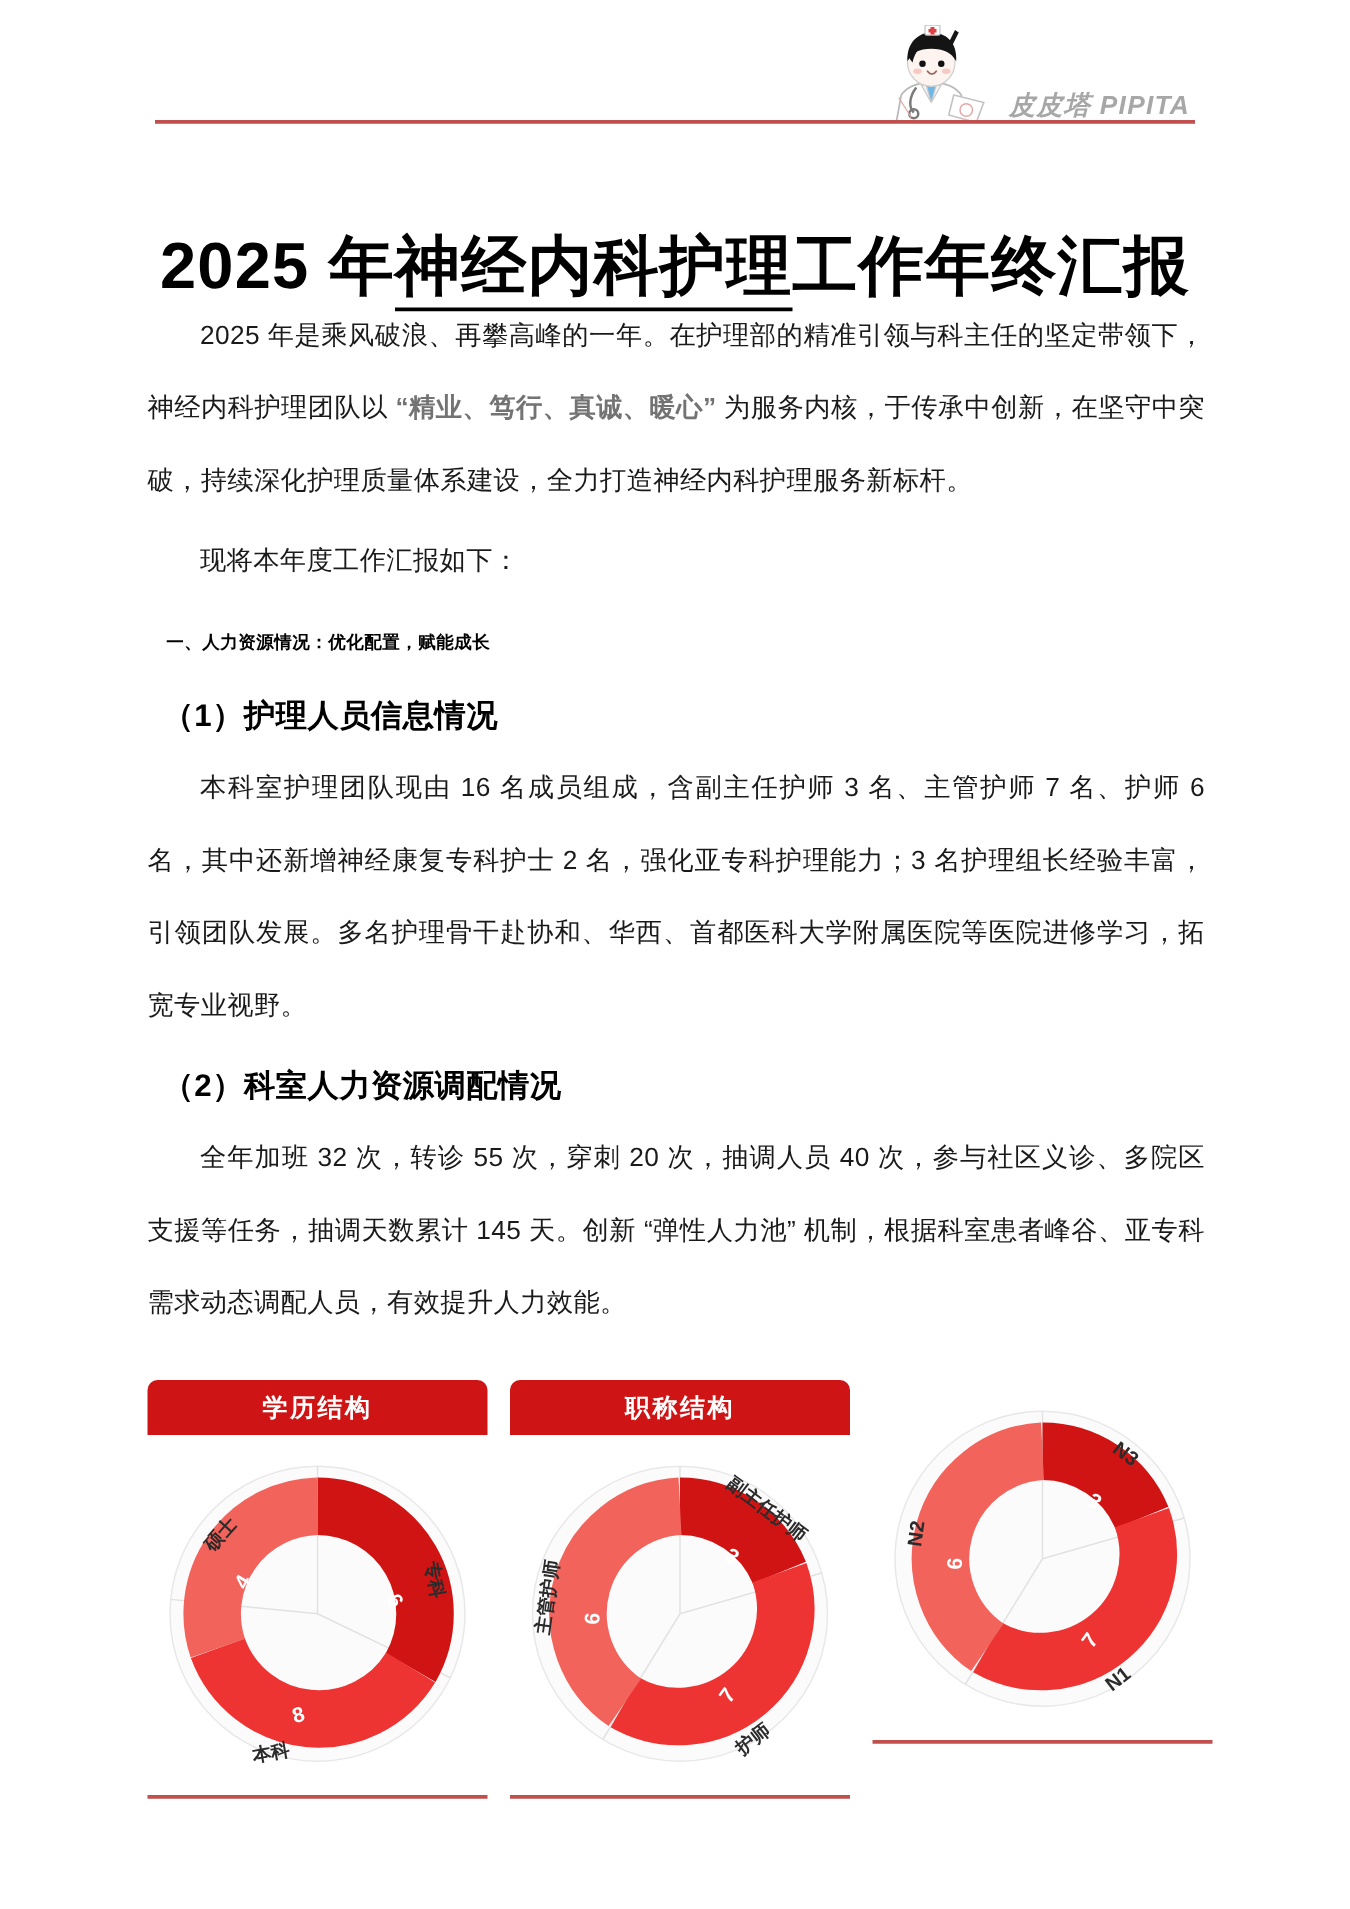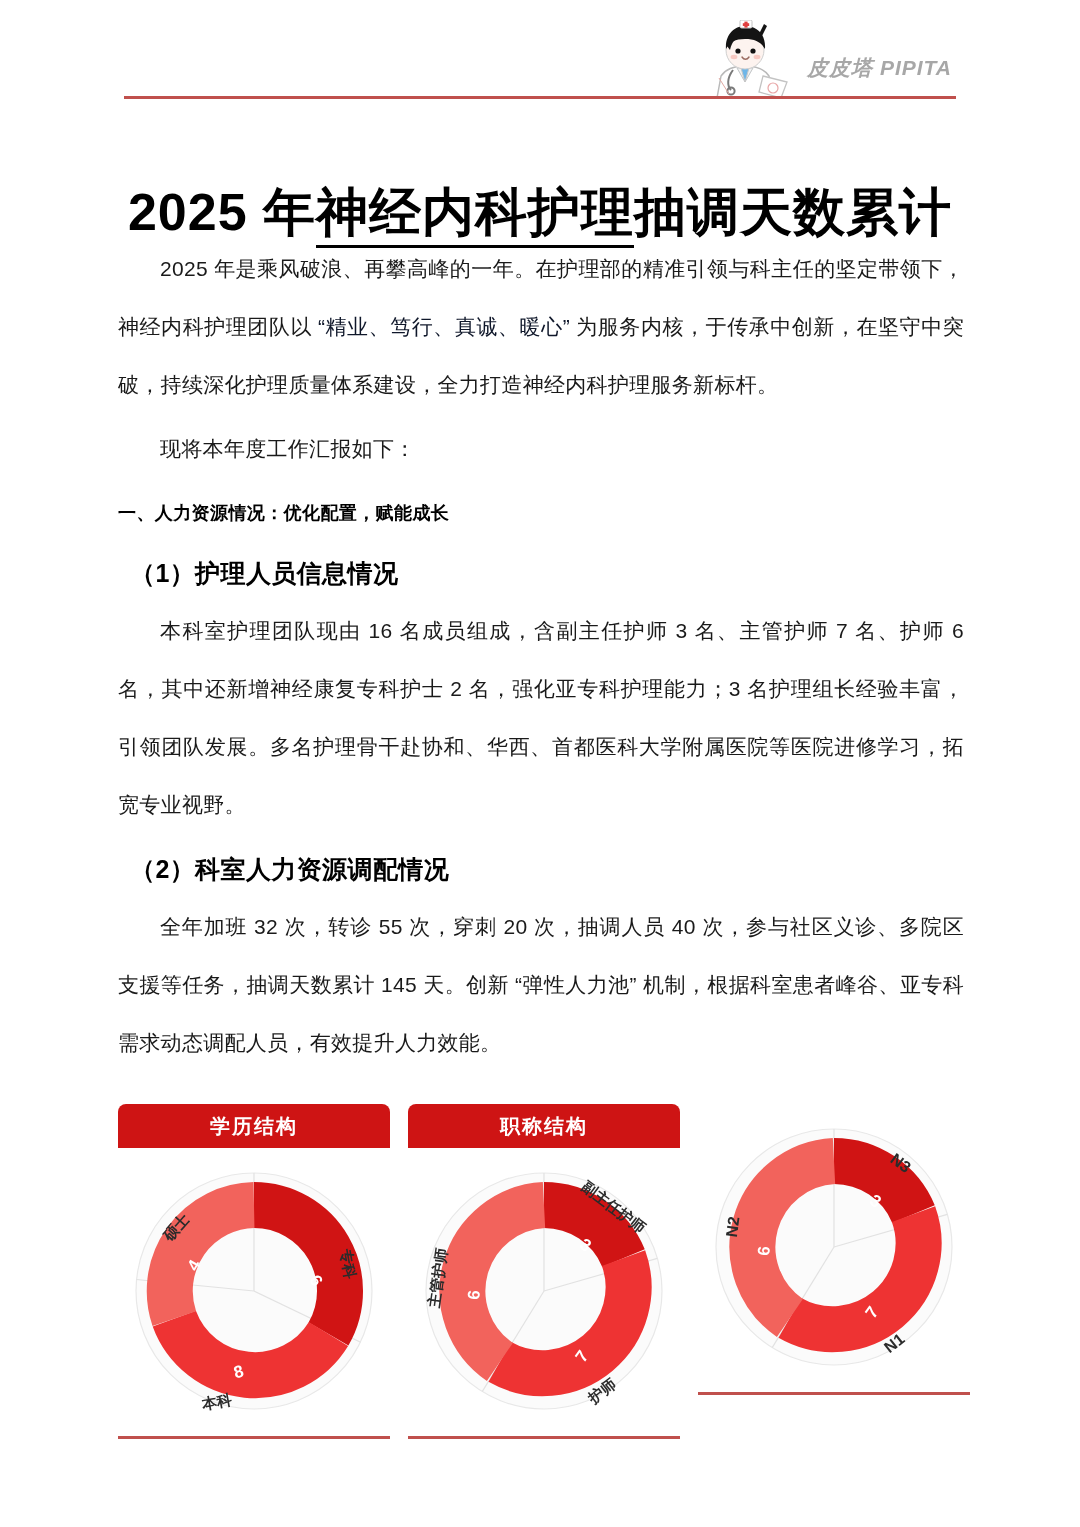--- a/index.html
+++ b/index.html
@@ -40,21 +40,21 @@
     width: 96px;
     height: 78px;
   }
   .brand-name {
     font-size: 21px;
     font-style: italic;
     font-weight: bold;
     color: #a7a7a7;
     letter-spacing: 1px;
     margin-left: 14px;
-    margin-bottom: 16px;
+    margin-bottom: 0;
     white-space: nowrap;
   }
   .header-rule {
     position: absolute;
     left: 124px;
     right: 124px;
     top: 96px;
     height: 3px;
     background: #c0504d;
   }
@@ -88,27 +88,27 @@
   p.para {
     margin: 0 0 6px 0;
     font-size: 21px;
     line-height: 58px;
     text-align: justify;
     text-indent: 2em;
     color: #1a1a1a;
     letter-spacing: 0.3px;
   }
   .redphrase {
-    color: #0f172a;
-    font-weight: normal;
+    color: #737373;
+    font-weight: bold;
     padding: 0 6px;
   }
   h2.h-section {
-    margin: 4px 0 2px 0;
-    font-size: 18px;
+    margin: 4px 0 2px 15px;
+    font-size: 14px;
     font-weight: bold;
     line-height: 58px;
     color: #000000;
     letter-spacing: 0.4px;
   }
   h3.h-sub {
     margin: 2px 0 0 0;
     padding-left: 12px;
     font-size: 25px;
     font-weight: bold;
@@ -216,21 +216,21 @@
           <circle cx="76" cy="68" r="5" fill="none" stroke="#e8a7a7" stroke-width="1.2"></circle>
 
           <path d="M22 58 L32 74" stroke="#e0a9a2" stroke-width="1" fill="none"></path>
         </svg>
       </div>
       <div class="brand-name">皮皮塔 PIPITA</div>
     </div>
     <div class="header-rule"></div>
   </div>
 
-  <h1 class="doc-title"><span>2025 年</span><span class="underlined">神经内科护理</span><span>抽调天数累计</span></h1>
+  <h1 class="doc-title"><span>2025 年</span><span class="underlined">神经内科护理</span><span>工作年终汇报</span></h1>
 
   <div class="body-area">
 
     <p class="para"><span>2025 年是乘风破浪、再攀高峰的一年。在护理部的精准引领与科主任的坚定带领下，神经内科护理团队以</span><span class="redphrase">“精业、笃行、真诚、暖心”</span><span>为服务内核，于传承中创新，在坚守中突破，持续深化护理质量体系建设，全力打造神经内科护理服务新标杆。</span></p>
 
     <p class="para">现将本年度工作汇报如下：</p>
 
     <h2 class="h-section">一、人力资源情况：优化配置，赋能成长</h2>
 
     <h3 class="h-sub">（1）护理人员信息情况</h3>

